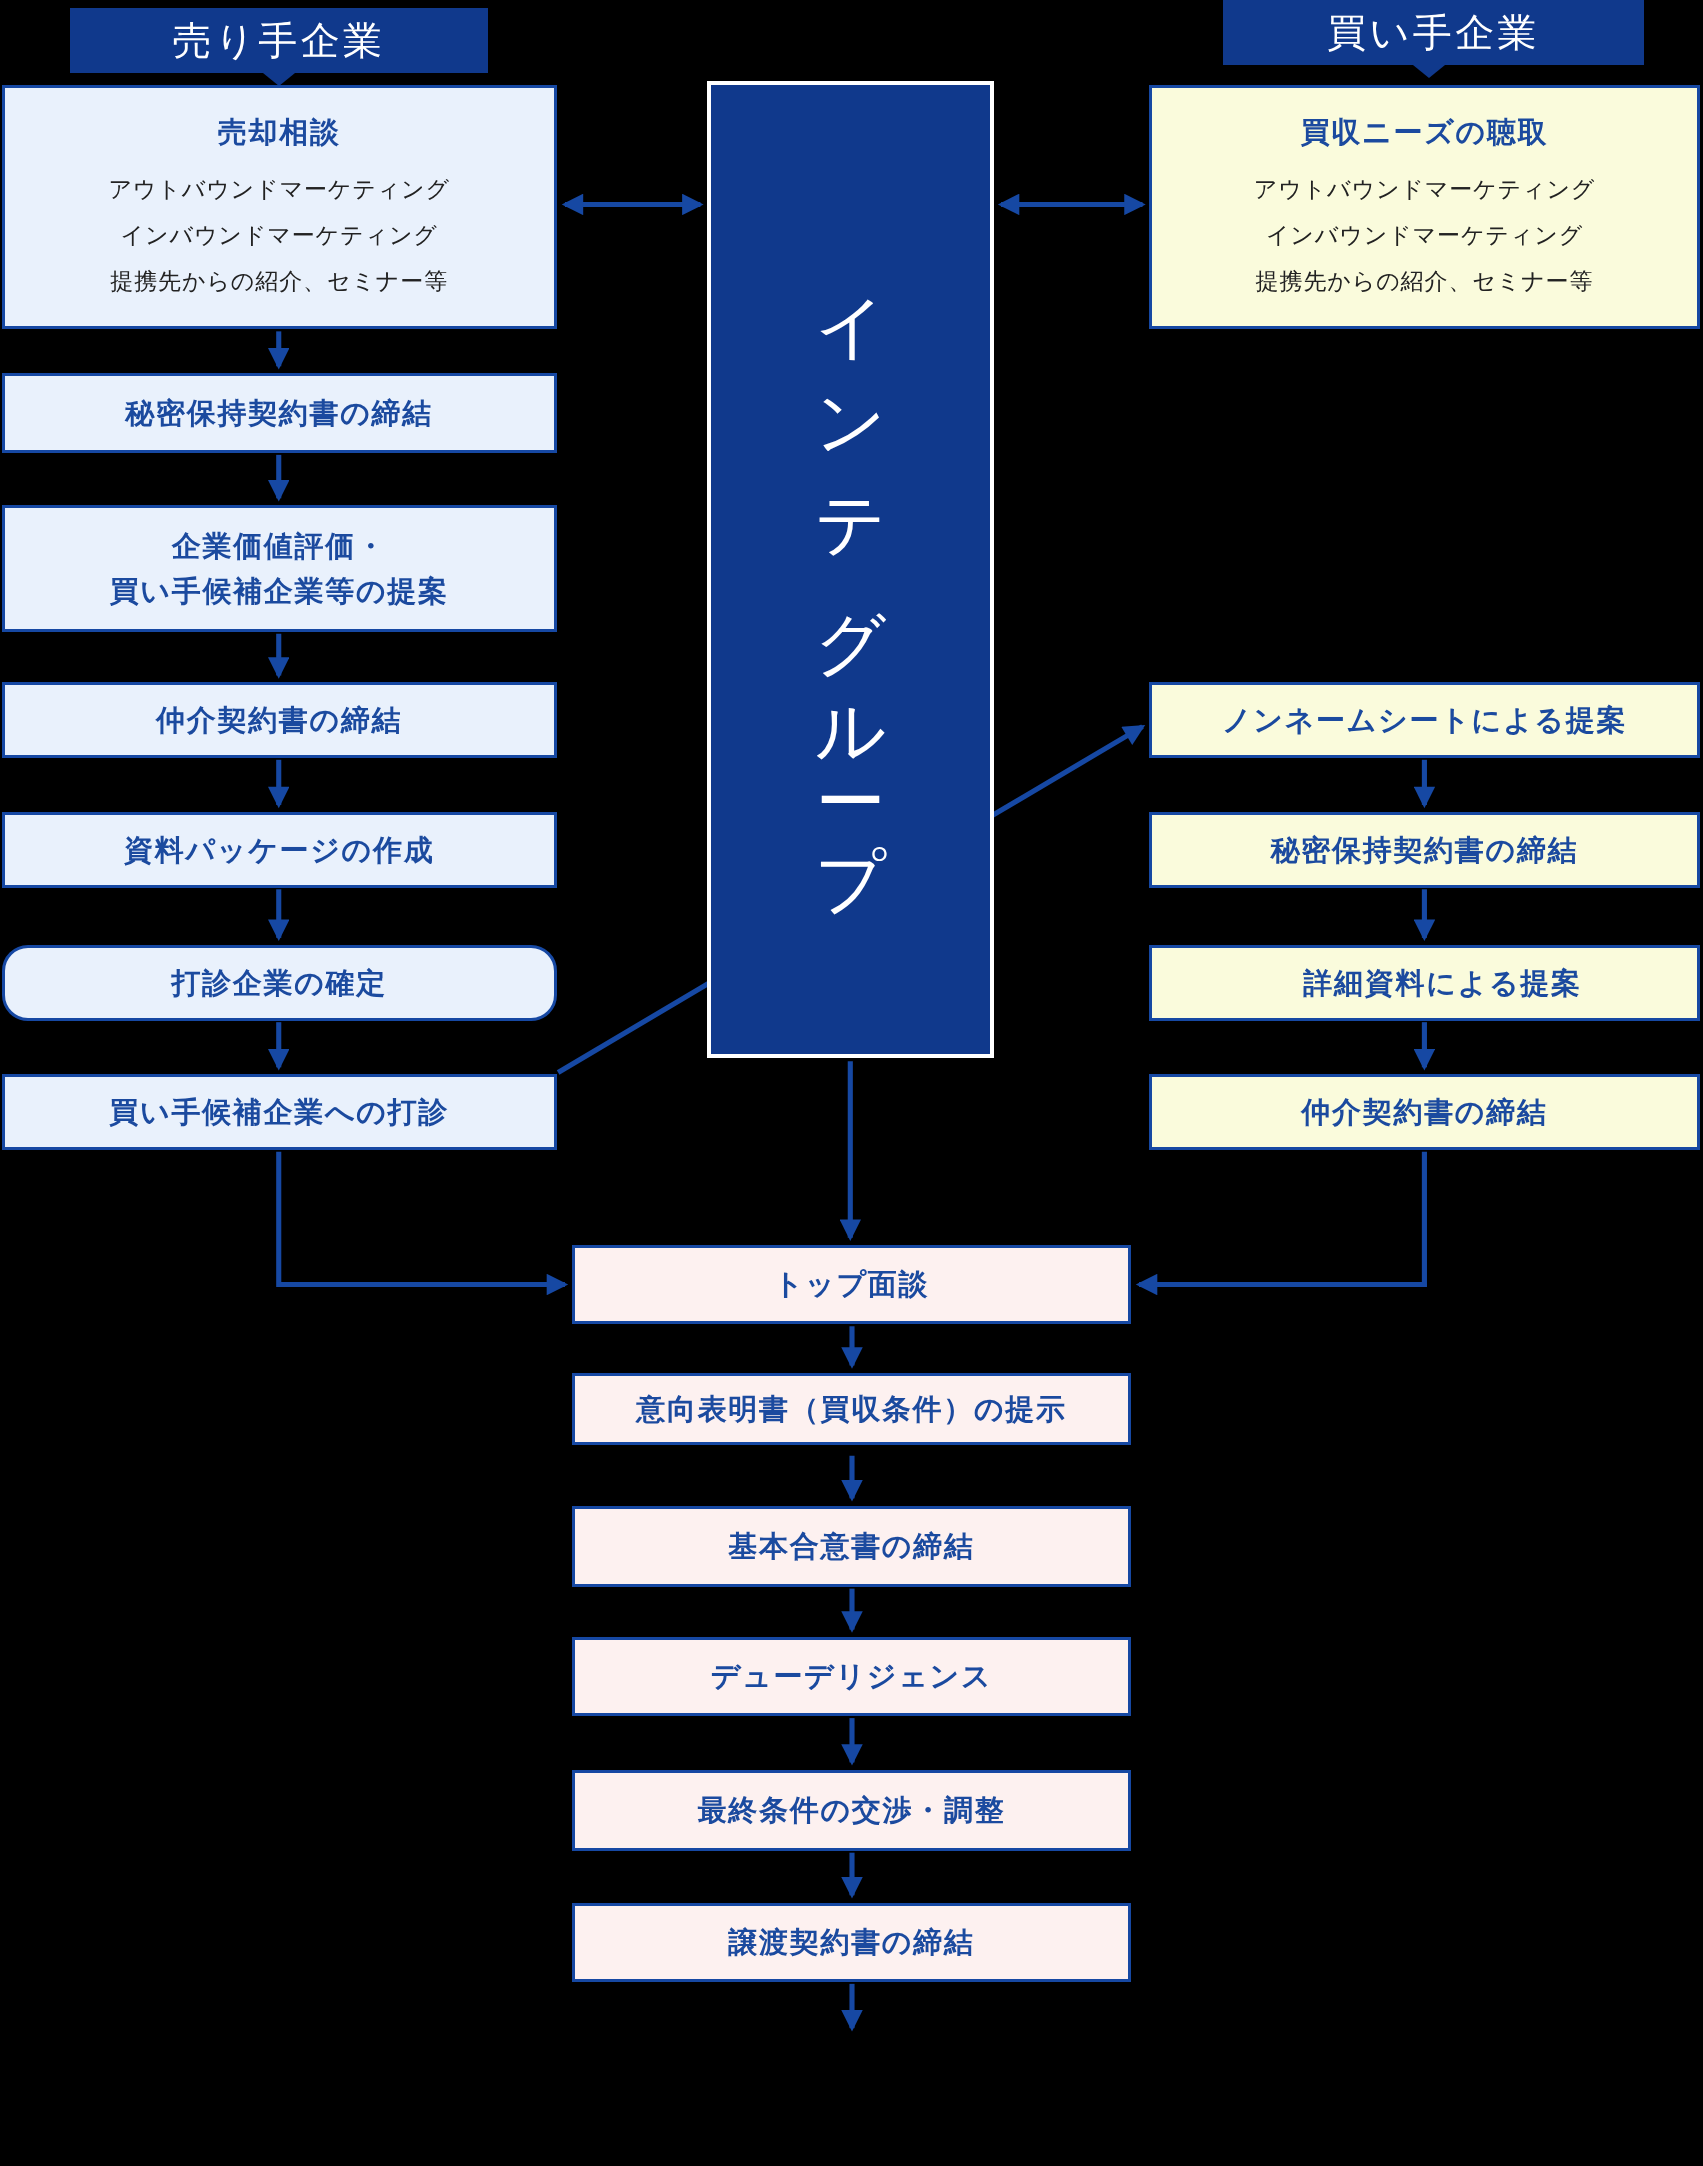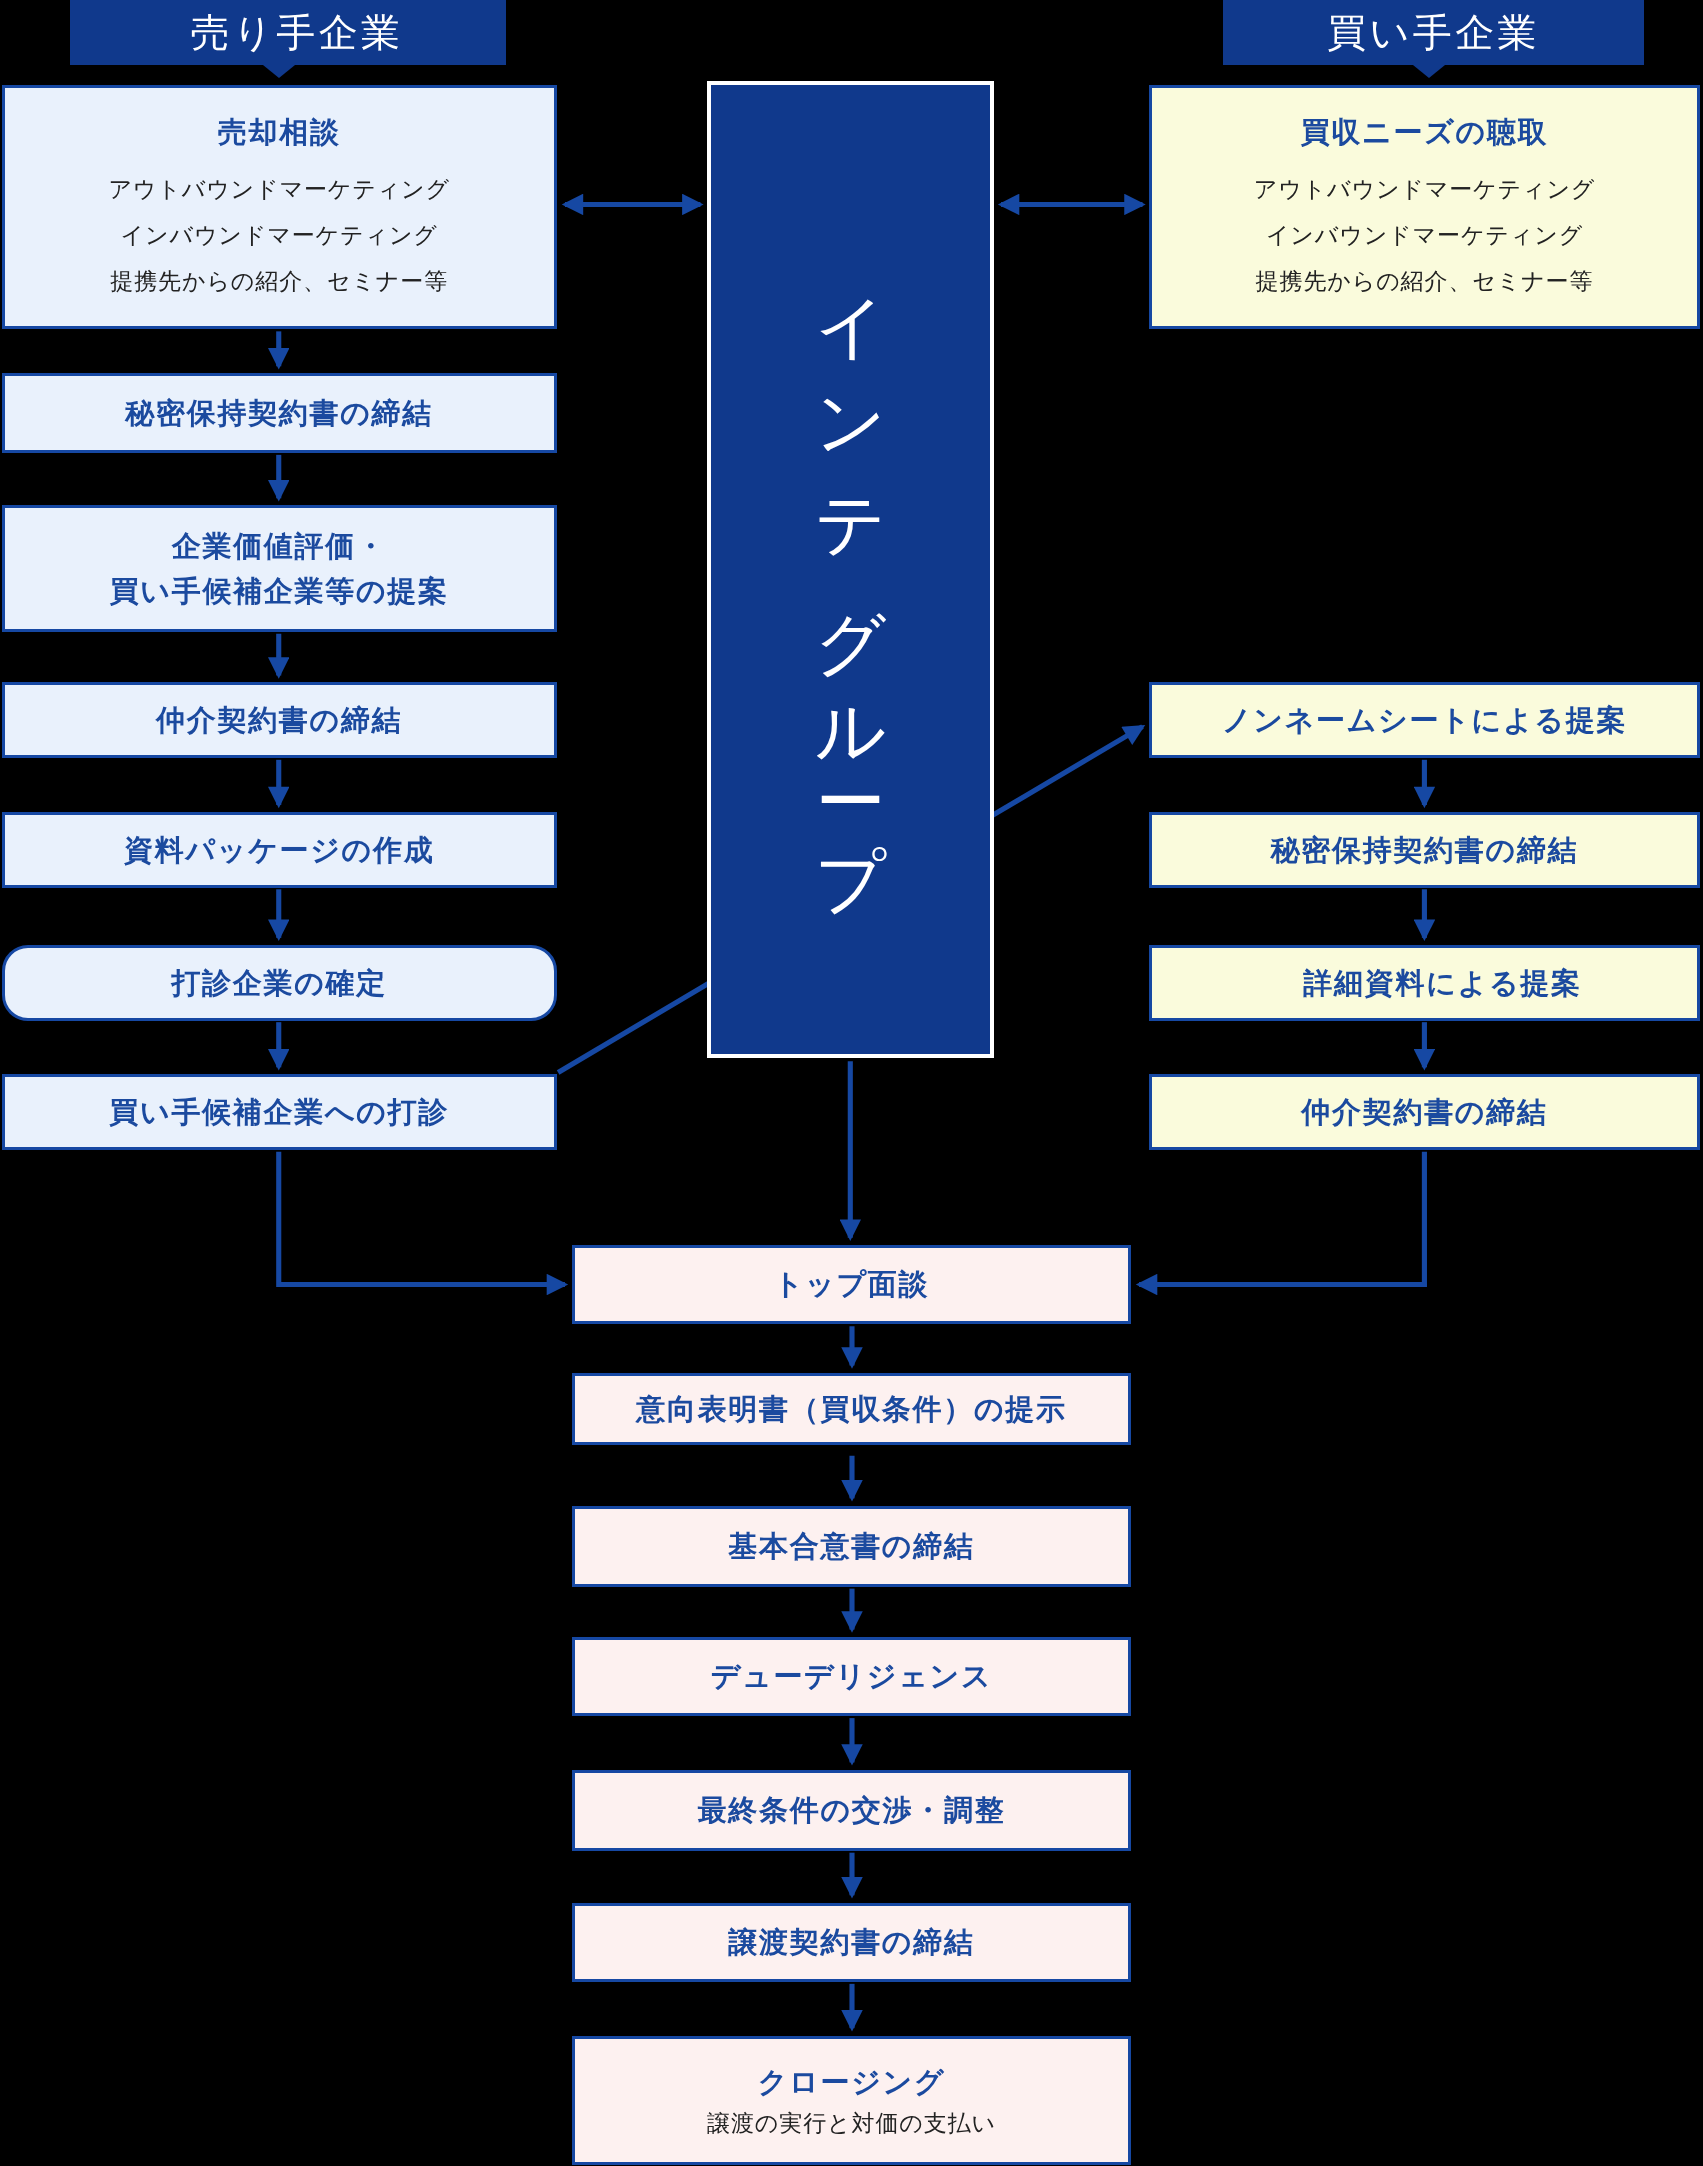--- a/index.html
+++ b/index.html
@@ -139,21 +139,21 @@
     <polyline points="1672,1352 1672,1508 1337,1508" marker-end="url(#ah)"></polyline>
 
     <line x1="1000" y1="1557" x2="1000" y2="1603" marker-end="url(#ah)"></line>
     <line x1="1000" y1="1709" x2="1000" y2="1759" marker-end="url(#ah)"></line>
     <line x1="1000" y1="1865" x2="1000" y2="1913" marker-end="url(#ah)"></line>
     <line x1="1000" y1="2017" x2="1000" y2="2069" marker-end="url(#ah)"></line>
     <line x1="1000" y1="2175" x2="1000" y2="2225" marker-end="url(#ah)"></line>
     <line x1="1000" y1="2329" x2="1000" y2="2381" marker-end="url(#ah)"></line>
   </svg>
 
-  <div class="lane-header" style="left:70px; top:0; width:418px; height:65px;padding-left:18px;">
+  <div class="lane-header" style="left:70px; top:8px; width:418px; height:65px;">
     <span>売り手企業</span>
     <div class="tab" style="left:193px;"></div>
   </div>
   <div class="lane-header" style="left:1223px; top:0; width:421px; height:65px;">
     <span>買い手企業</span>
     <div class="tab" style="left:190px;"></div>
   </div>
 
   <div id="center-pillar">
     <div class="vtext">インテグループ</div>
@@ -217,19 +217,15 @@
   </div>
   <div class="box pink" style="left:572px; top:1637px; width:559px; height:79px;">
     <div class="t">デューデリジェンス</div>
   </div>
   <div class="box pink" style="left:572px; top:1770px; width:559px; height:81px;">
     <div class="t">最終条件の交渉・調整</div>
   </div>
   <div class="box pink" style="left:572px; top:1903px; width:559px; height:79px;">
     <div class="t">譲渡契約書の締結</div>
   </div>
-  <div class="box pink" style="left:572px; top:2036px; width:559px; height:129px;">
-    <div class="t">クロージング</div>
-    <div class="sub" style="line-height:1.6;">譲渡の実行と対価の支払い</div>
-  </div>
 
 </div>
 
 
 </body></html>

